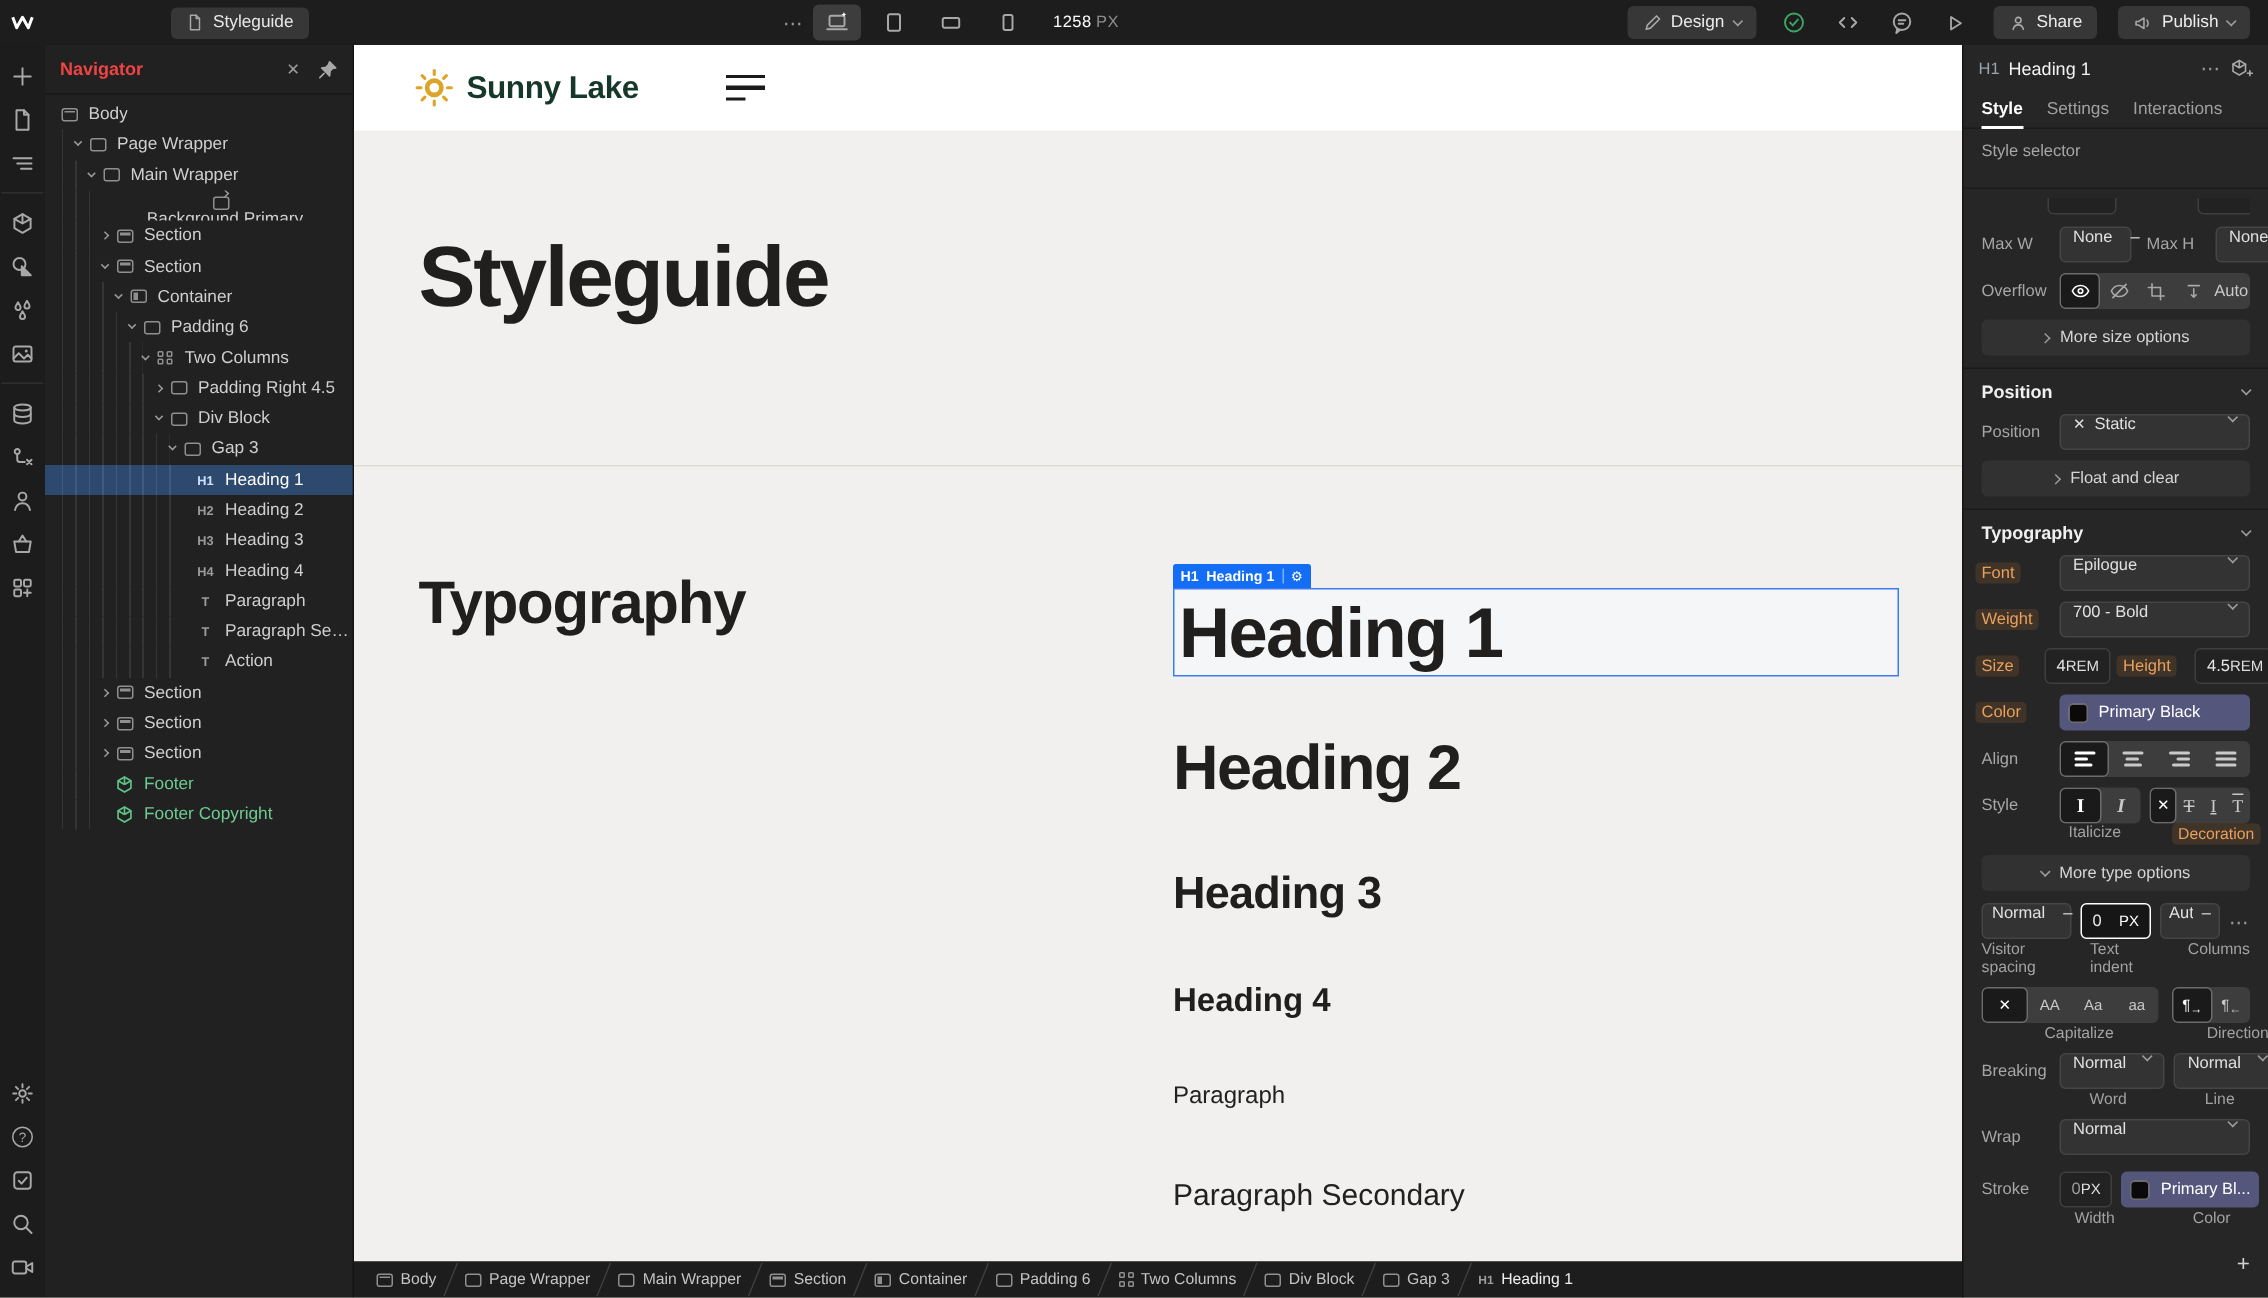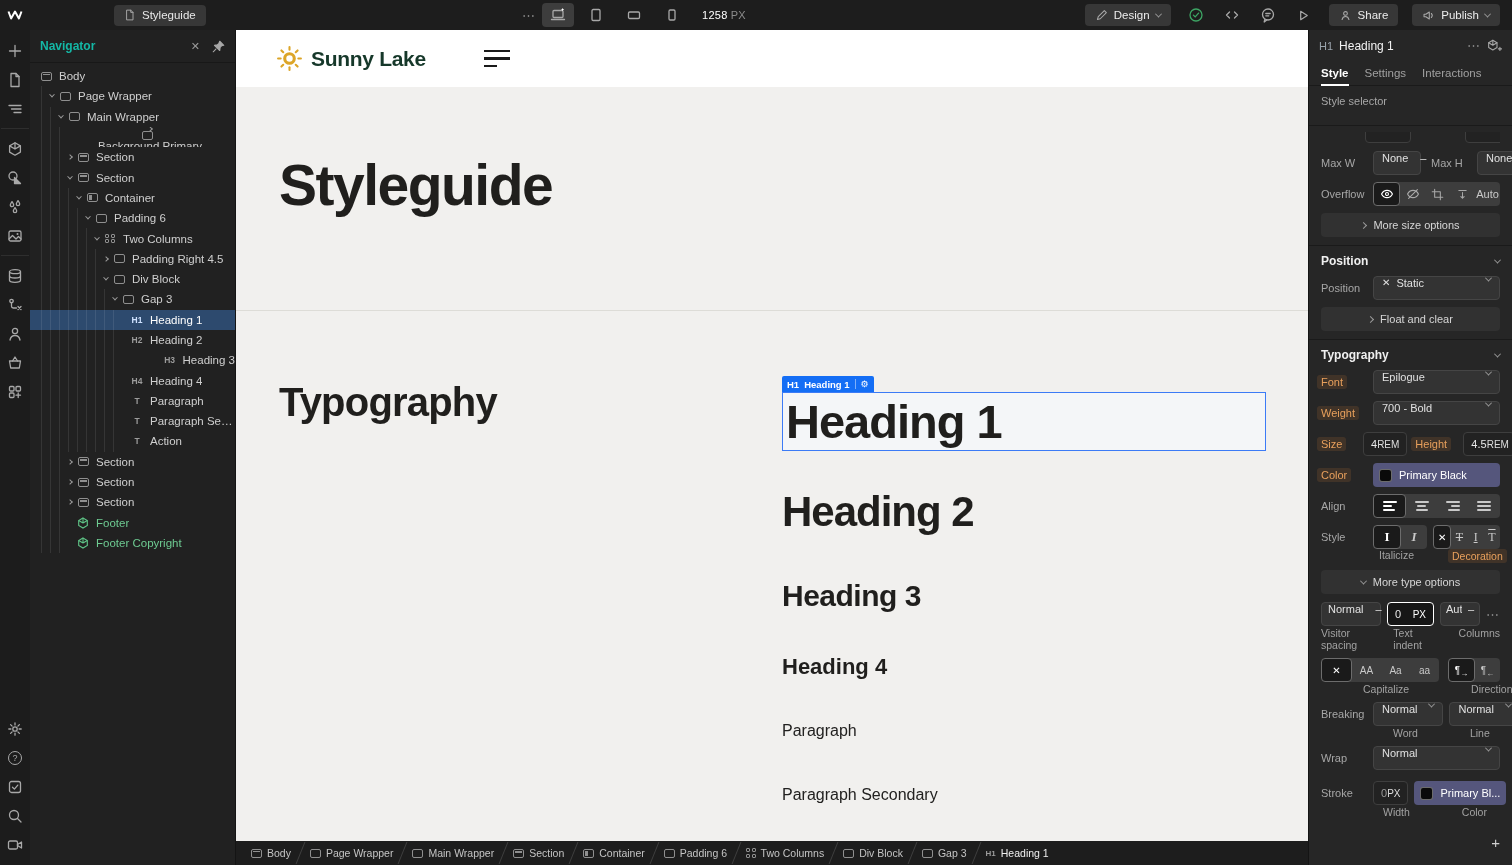--- a/index.html
+++ b/index.html
@@ -27,21 +27,21 @@
 
 #rail{position:absolute;left:0;top:30px;bottom:0;width:30px;background:#1c1c1c;display:flex;flex-direction:column;align-items:center;padding-top:6px;z-index:30}
 .railbtn{width:28px;height:29px;display:flex;align-items:center;justify-content:center;color:#a0a0a0;cursor:pointer}
 .rail-div{width:28px;height:1px;background:#2e2e2e;margin:5px 0}
 #rail .bottom{margin-top:auto;padding-bottom:6px;display:flex;flex-direction:column;align-items:center}
 .qicon{width:14px;height:14px;border:1.3px solid #a8a8a8;border-radius:50%;display:flex;align-items:center;justify-content:center;font-size:9px;color:#a8a8a8}
 
 
 #navigator{position:absolute;left:30px;top:30px;bottom:0;width:206px;background:#212121;border-right:1px solid #141414;z-index:20}
 .nav-head{height:33px;display:flex;align-items:center;padding:0 10px;border-bottom:1px solid #181818}
-.nav-head .t{font-size:12px;font-weight:700;color:#14b8a6}
+.nav-head .t{font-size:12px;font-weight:700;color:#ef4444}
 .nav-head .sp{flex:1}
 .nav-x{color:#9b9b9b;font-size:11px;margin-right:12px}
 #tree{padding-top:3px}
 .trow{position:relative;height:20.3px;display:flex;align-items:center;font-size:11.5px;color:#cfcfcf;cursor:default;white-space:nowrap;overflow:hidden}
 .trow .guides{position:absolute;left:11px;top:0;bottom:0;background:repeating-linear-gradient(90deg,rgba(255,255,255,.09) 0 1px,transparent 1px 9px)}
 .trow .caret{width:10px;display:flex;justify-content:center;flex:none}
 .trow .caret .chv{width:4px;height:4px}
 .trow .ticon{width:16px;display:flex;justify-content:center;flex:none;margin-right:5px}
 .trow.sel{background:#2d4a6e;color:#fff}
 .trow.green{color:#6ecb92}
@@ -69,21 +69,21 @@
 .cv-divider{position:absolute;left:0;right:0;top:280px;height:1px;background:#dddcd7}
 .cv-typo{position:absolute;left:43px;top:350px;font-size:40px;font-weight:800;color:#201f1d;letter-spacing:-.8px}
 .sel-badge{position:absolute;left:546px;top:346px;height:16px;background:#146ef5;border-radius:2px 2px 0 0;display:flex;align-items:center;padding:0 5px;gap:5px;color:#fff;font-size:9.5px;font-weight:700}
 .sel-badge .gear{border-left:1px solid rgba(255,255,255,.45);padding-left:5px;font-weight:400;font-size:9px}
 .h1box{position:absolute;left:546px;top:362px;width:484px;height:59px;border:1.5px solid #3c7bf6;background:rgba(246,249,253,.65);display:flex;align-items:center}
 .h1box .tx{font-size:47px;font-weight:800;color:#201f1d;letter-spacing:-1px;padding-left:3px;line-height:1}
 .cv-h2{position:absolute;left:546px;top:458px;font-size:42px;font-weight:800;color:#201f1d;letter-spacing:-1px}
 .cv-h3{position:absolute;left:546px;top:549px;font-size:30px;font-weight:800;color:#201f1d;letter-spacing:-.5px}
 .cv-h4{position:absolute;left:546px;top:624px;font-size:22px;font-weight:700;color:#201f1d}
 .cv-p{position:absolute;left:546px;top:692px;font-size:16px;color:#222120}
-.cv-ps{position:absolute;left:546px;top:756px;font-size:16px;color:#222120}
+.cv-ps{position:absolute;left:546px;top:756px;font-size:20px;color:#222120}
 
 
 #crumbbar{position:absolute;left:236px;bottom:0;width:1072px;height:24px;background:#1d1d1d;display:flex;align-items:center;z-index:25;padding-left:6px}
 .crumb{display:flex;align-items:center;gap:5px;font-size:10.5px;color:#c4c4c4;padding:0 9px;height:100%;cursor:pointer;white-space:nowrap}
 .crumb .htag{font-size:8px}
 .crumb-sep{height:22px;border-left:1px solid #3f3f3f;transform:skewX(-22deg)}
 .crumb:last-child{color:#efefef}
 
 
 #panel{position:absolute;right:0;top:30px;bottom:0;width:204px;background:#262626;border-left:1px solid #141414;z-index:30;font-size:11px;overflow:hidden}
@@ -486,21 +486,21 @@
         <span class="tlabel">Heading 1</span>
       </div>
       <div class="trow" style="padding-left: 89px;">
         <span class="guides" style="width:81px"></span>
         <span class="caret"></span>
         <span class="ticon">
           <b class="htag">H2</b>
         </span>
         <span class="tlabel">Heading 2</span>
       </div>
-      <div class="trow" style="padding-left: 89px; justify-content: flex-end;">
+      <div class="trow" style="padding-left: 89px;">
         <span class="guides" style="width:81px"></span>
         <span class="caret"></span>
         <span class="ticon">
           <b class="htag">H3</b>
         </span>
         <span class="tlabel">Heading 3</span>
       </div>
       <div class="trow" style="padding-left: 89px;">
         <span class="guides" style="width:81px"></span>
         <span class="caret"></span>

